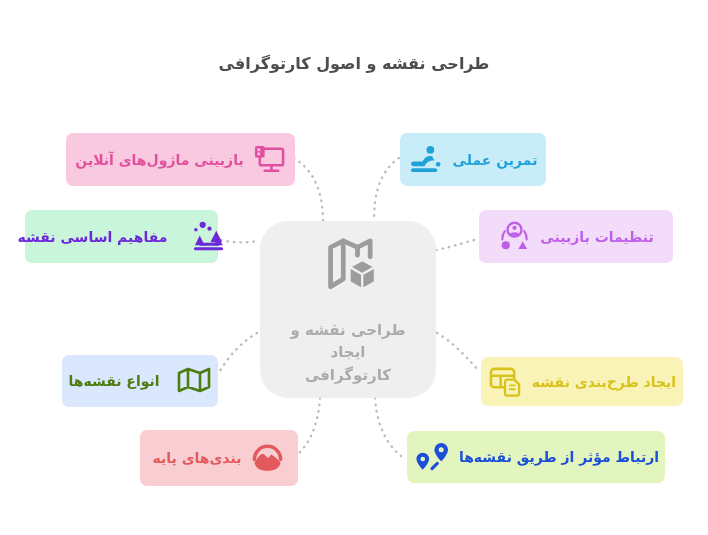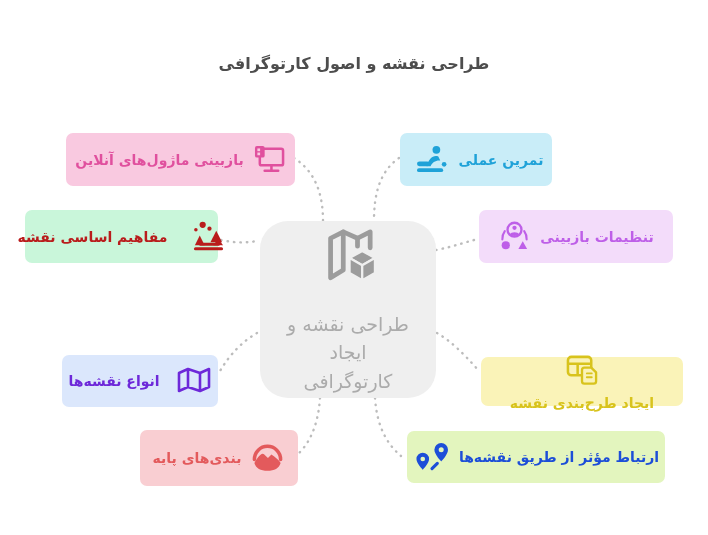--- a/index.html
+++ b/index.html
@@ -13,43 +13,43 @@
     font-size:16px;font-weight:700;color:#4d4d4d;direction:rtl;
   }
   svg.connectors{position:absolute;left:0;top:0;width:708px;height:535px;}
   .node{
     position:absolute;display:flex;align-items:center;justify-content:center;
     gap:9px;border-radius:7px;font-weight:700;font-size:14px;direction:ltr;
   }
   .node .label{direction:rtl;white-space:nowrap;}
   .node .ic{display:flex;align-items:center;justify-content:center;flex:0 0 auto;}
   .c-pink  {background:#F9C9E0;color:#E0509E;}
-  .c-blue  {background:#C9EDF8;color:#1FA2D8;padding-left:6px;}
-  .c-green {background:#C9F6DA;color:#b91c1c;gap:23px;}
+  .c-blue  {background:#C9EDF8;color:#1FA2D8;}
+  .c-green {background:#C9F6DA;color:#6d28d9;gap:23px;}
   .c-purple{background:#F3DCFA;color:#BE5FE8;}
-  .c-lav   {background:#DBE7FC;color:#6d28d9;gap:16px;}
+  .c-lav   {background:#DBE7FC;color:#4d7c0f;gap:16px;}
   .c-yellow{background:#FAF3B8;color:#D8C31C;}
   .c-red   {background:#F9CED2;color:#E35A5C;}
   .c-lime  {background:#E3F5BE;color:#1d4ed8;}
   .pos-online     {left:66px; top:133px;width:229px;height:53px;}
   .pos-practice   {left:400px;top:133px;width:146px;height:53px;}
   .pos-concepts   {left:25px; top:210px;width:193px;height:53px;}
   .pos-symbology  {left:479px;top:210px;width:194px;height:53px;}
   .pos-types      {left:62px; top:355px;width:156px;height:52px;}
-  .pos-layout     {left:481px;top:357px;width:202px;height:49px;flex-direction:column;}
+  .pos-layout     {left:481px;top:357px;width:202px;height:49px;}
   .pos-basemaps   {left:140px;top:430px;width:158px;height:56px;}
   .pos-communicate{left:407px;top:431px;width:258px;height:52px;}
   .center-node{
     position:absolute;left:260px;top:221px;width:176px;height:177px;
     background:#EFEFEF;border-radius:28px;display:flex;flex-direction:column;
     align-items:center;justify-content:center;gap:6px;
   }
   .center-node .label{
-    direction:rtl;text-align:center;color:#ABABAB;font-size:19px;
-    font-weight:400;line-height:1.5;
+    direction:rtl;text-align:center;color:#ABABAB;font-size:15px;
+    font-weight:700;line-height:1.5;
   }
 </style>
 </head>
 <body>
 
 <div class="canvas">
 
   <div class="title">طراحی نقشه و اصول کارتوگرافی</div>
 
   <svg class="connectors" viewBox="0 0 708 535" fill="none" stroke="#BCBCBC" stroke-width="2.4" stroke-linecap="round" stroke-dasharray="0.5 6">

